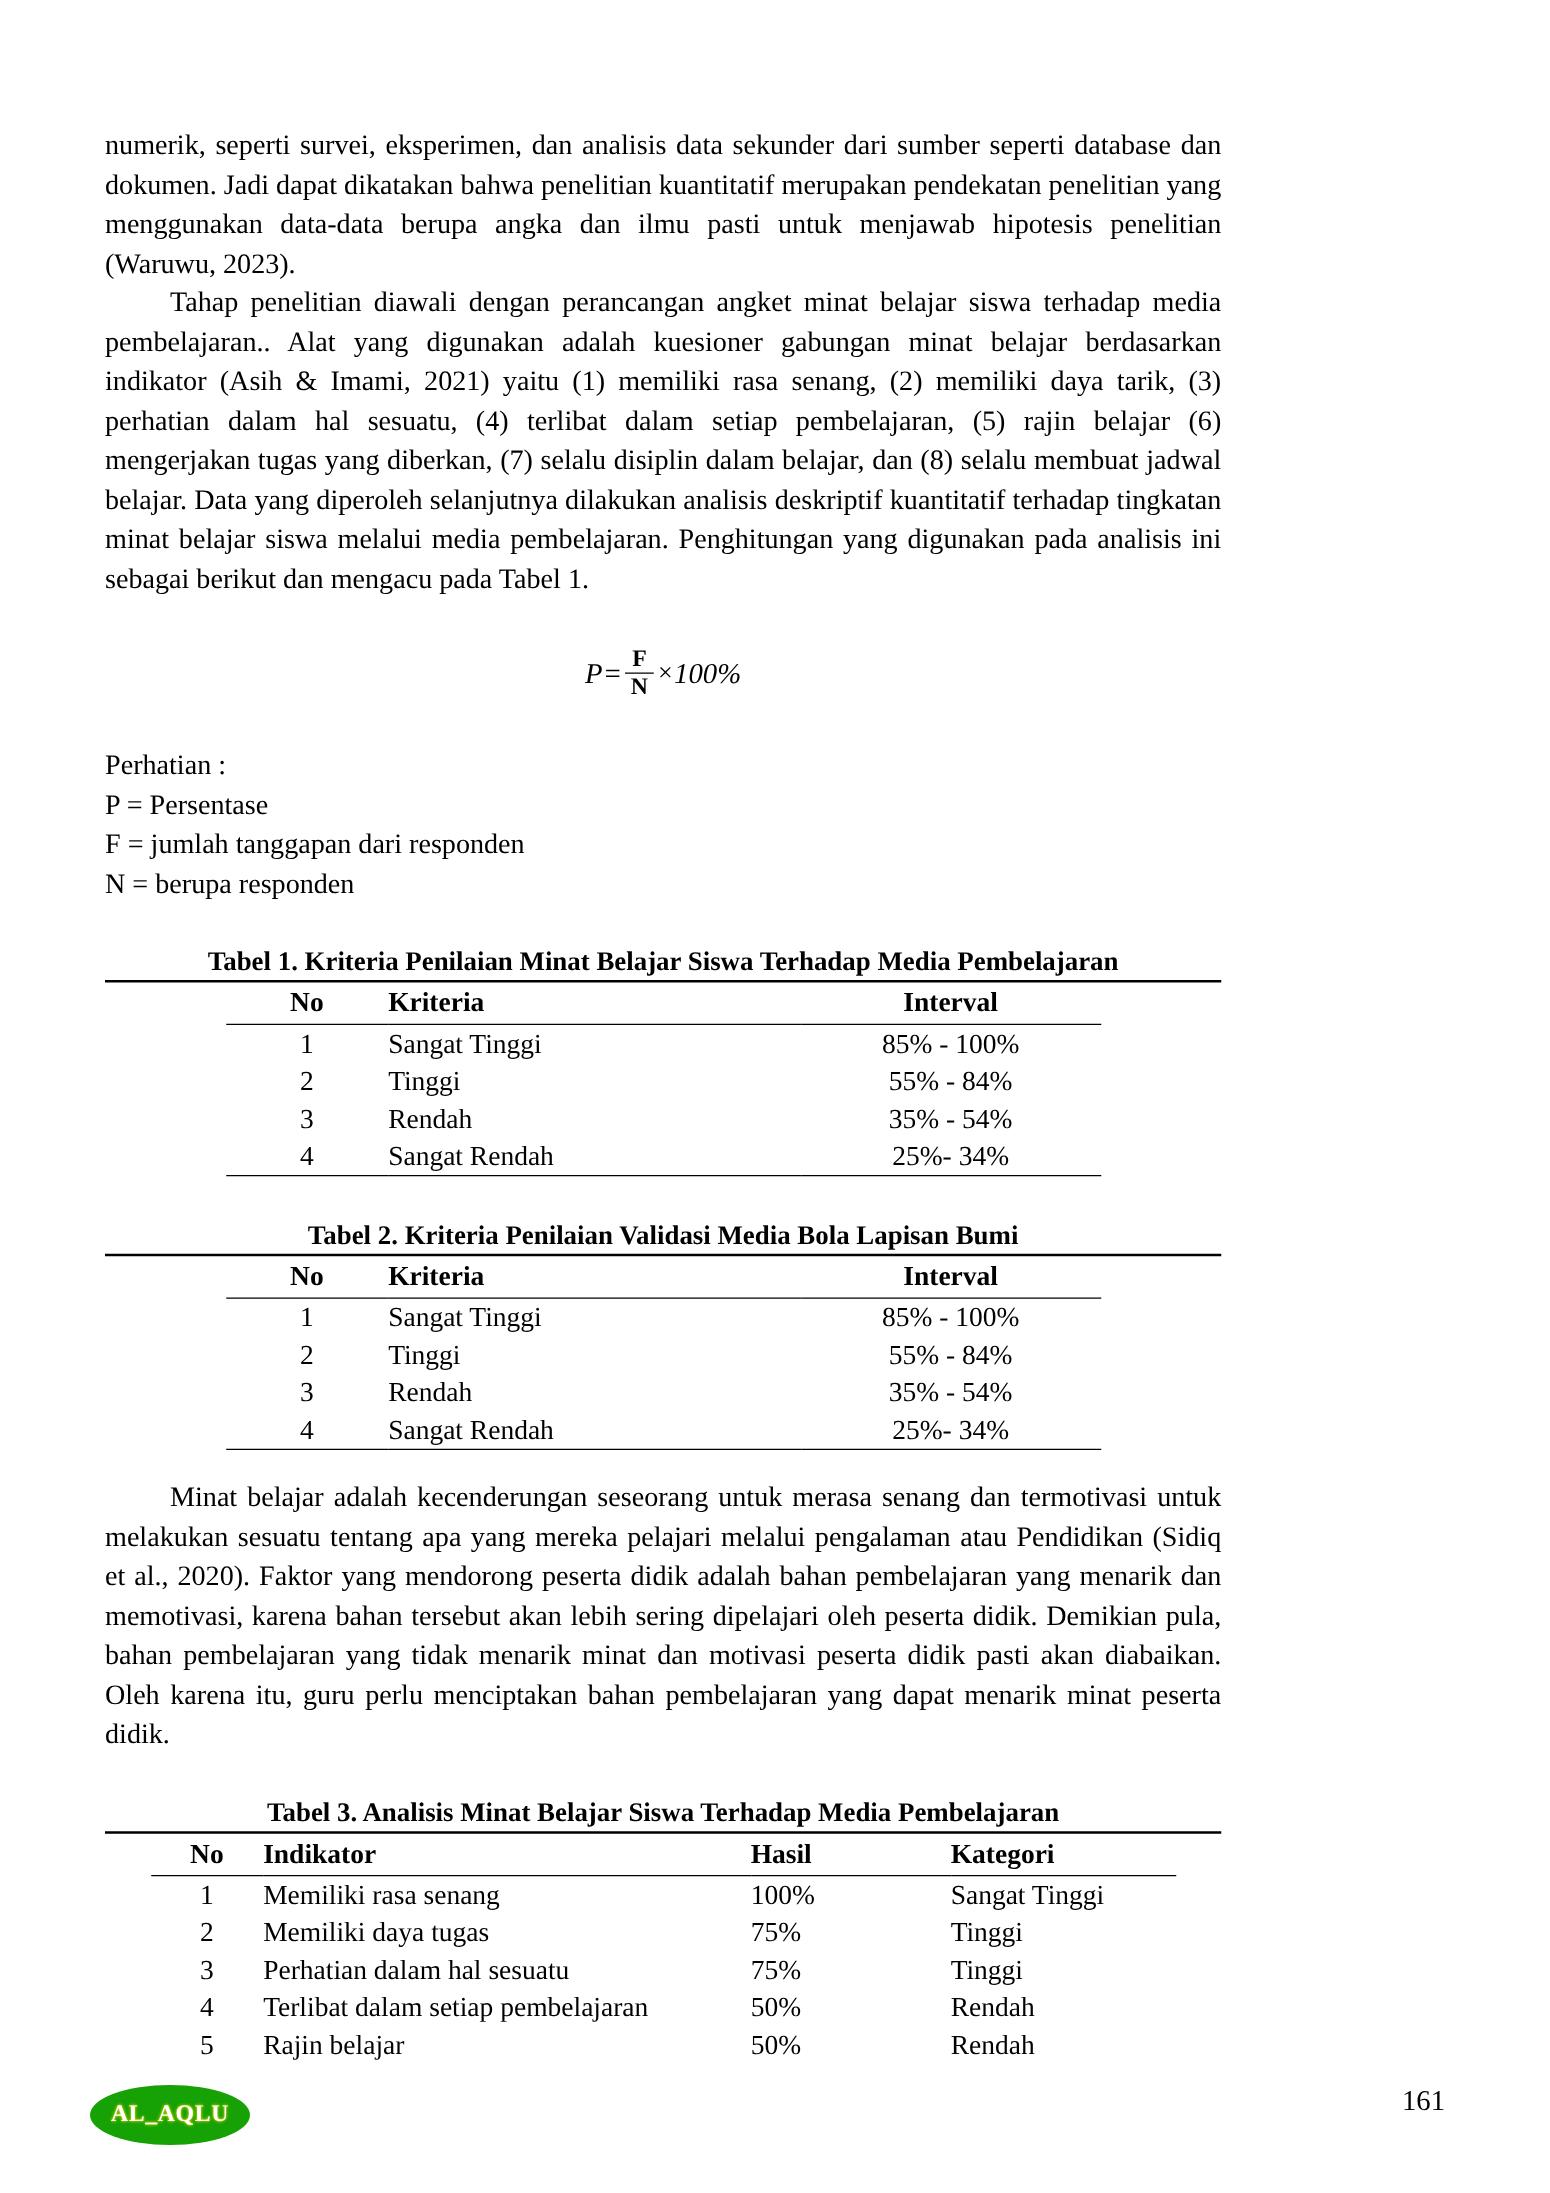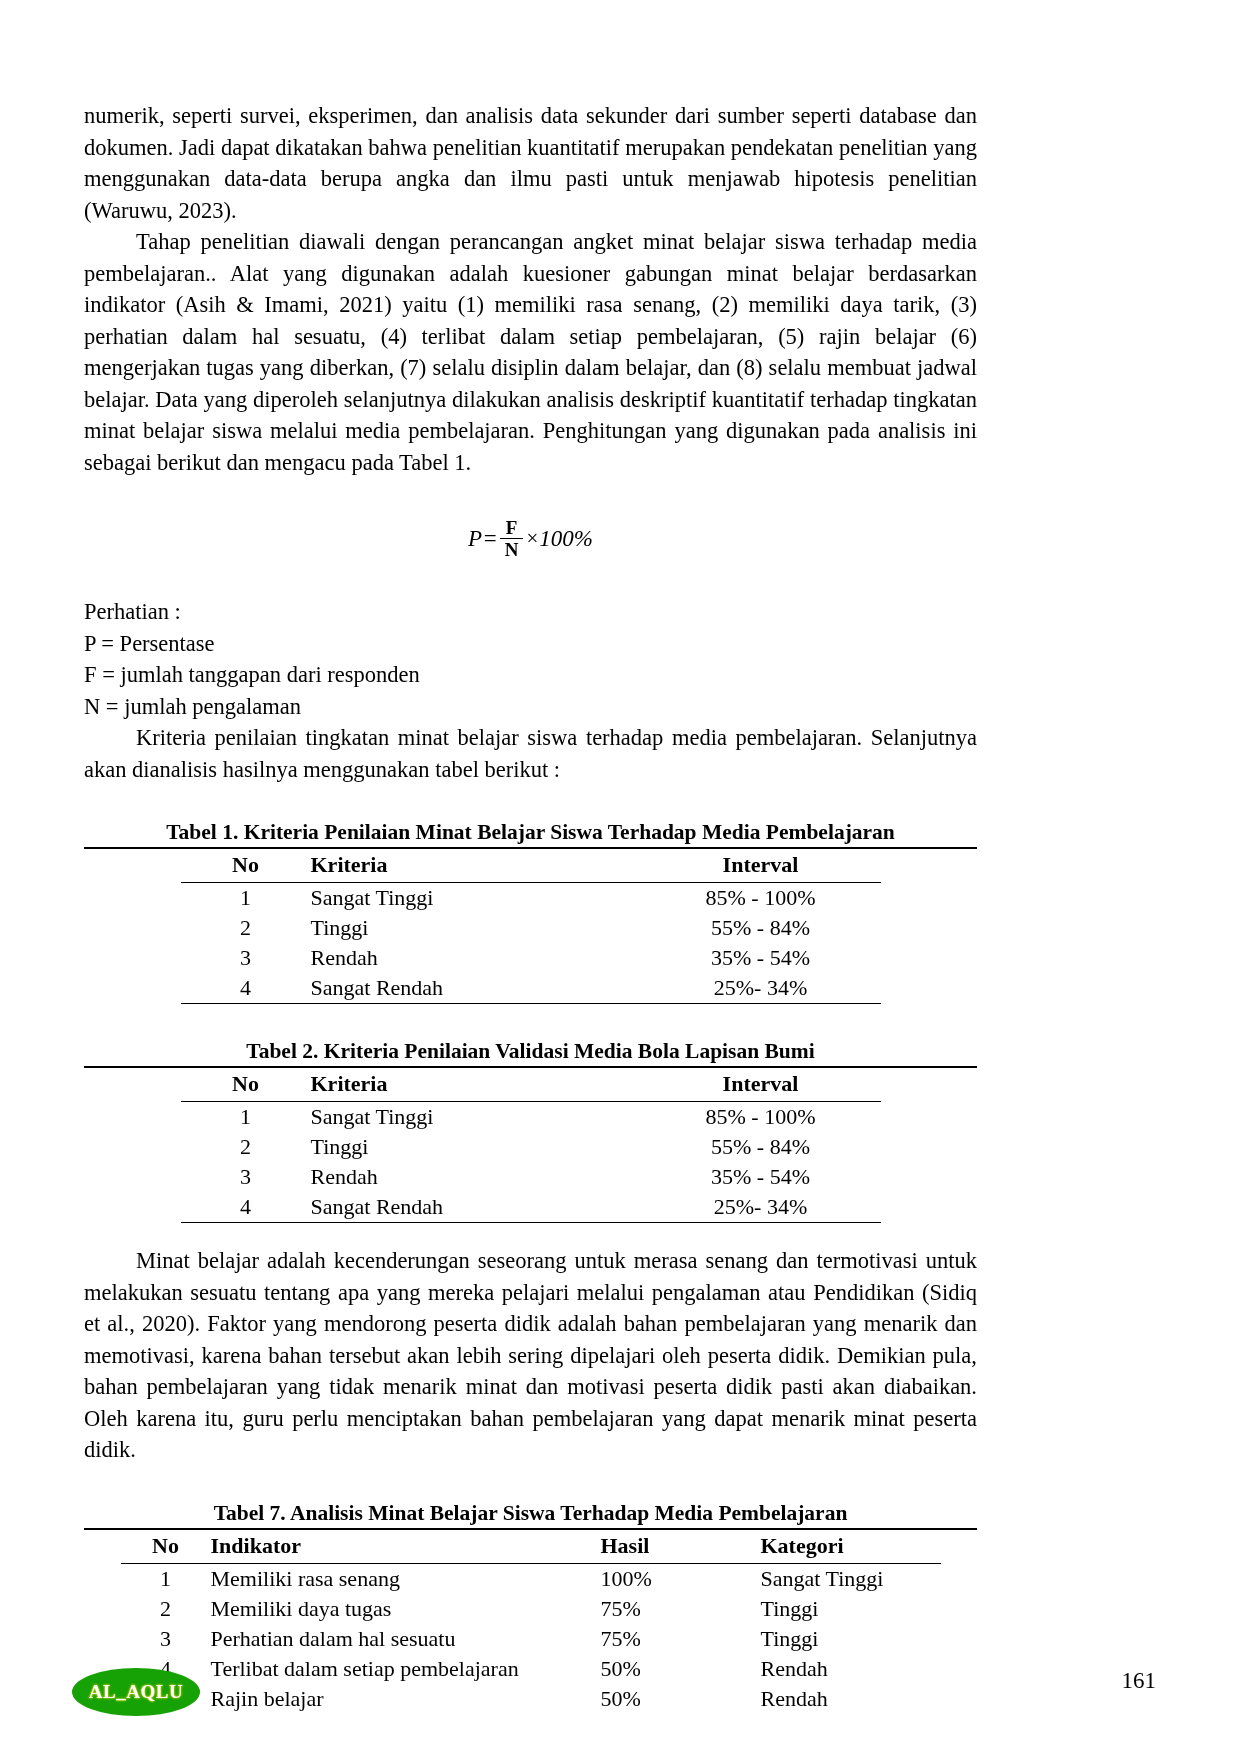--- a/index.html
+++ b/index.html
@@ -170,24 +170,23 @@
         </span>
         <span class="times">×</span>
         <span class="rhs">100%</span>
     </span>
   </div>
 
   <div class="keterangan">
     <div>Perhatian :</div>
     <div>P = Persentase</div>
     <div>F = jumlah tanggapan dari responden</div>
-    <div>N = jumlah pengalaman</div>
-  </div>
-
-  <p class="body-text indent">Kriteria penilaian tingkatan minat belajar siswa terhadap media pembelajaran. Selanjutnya akan dianalisis hasilnya menggunakan tabel berikut :</p>
+    <div>N = berupa responden</div>
+  </div>
+
 
   <div class="table-block">
     <div class="table-title title-underline">Tabel 1. Kriteria Penilaian Minat Belajar Siswa Terhadap Media Pembelajaran</div>
     <table class="doc-table t12">
       <thead>
         <tr class="head-row">
           <th class="col-no">No</th>
           <th class="col-krit">Kriteria</th>
           <th class="col-int">Interval</th>
         </tr>
@@ -251,21 +250,21 @@
       </tbody>
     </table>
   </div>
 
 
   <div class="spacer-sm"></div>
 
   <p class="body-text indent">Minat belajar adalah kecenderungan seseorang untuk merasa senang dan termotivasi untuk melakukan sesuatu tentang apa yang mereka pelajari melalui pengalaman atau Pendidikan (Sidiq et al., 2020). Faktor yang mendorong peserta didik adalah bahan pembelajaran yang menarik dan memotivasi, karena bahan tersebut akan lebih sering dipelajari oleh peserta didik. Demikian pula, bahan pembelajaran yang tidak menarik minat dan motivasi peserta didik pasti akan diabaikan. Oleh karena itu, guru perlu menciptakan bahan pembelajaran yang dapat menarik minat peserta didik.</p>
 
   <div class="table-block">
-    <div class="table-title title-underline">Tabel 7. Analisis Minat Belajar Siswa Terhadap Media Pembelajaran</div>
+    <div class="table-title title-underline">Tabel 3. Analisis Minat Belajar Siswa Terhadap Media Pembelajaran</div>
     <table class="doc-table t3">
       <thead>
         <tr class="head-row">
           <th class="col-no">No</th>
           <th class="col-ind">Indikator</th>
           <th class="col-has">Hasil</th>
           <th class="col-kat">Kategori</th>
         </tr>
       </thead>
       <tbody>

